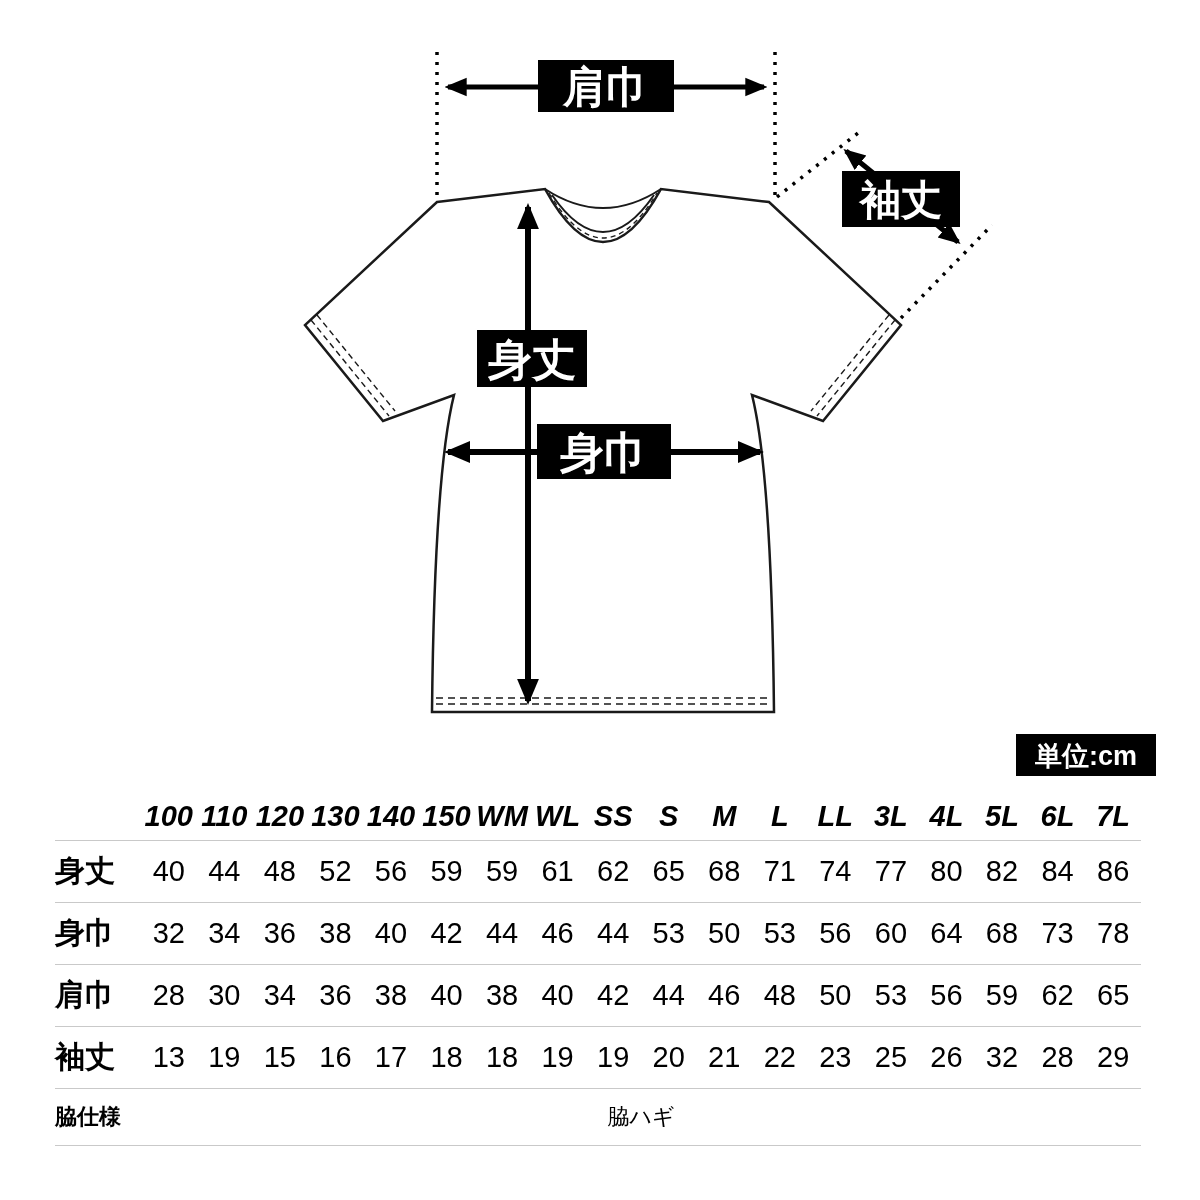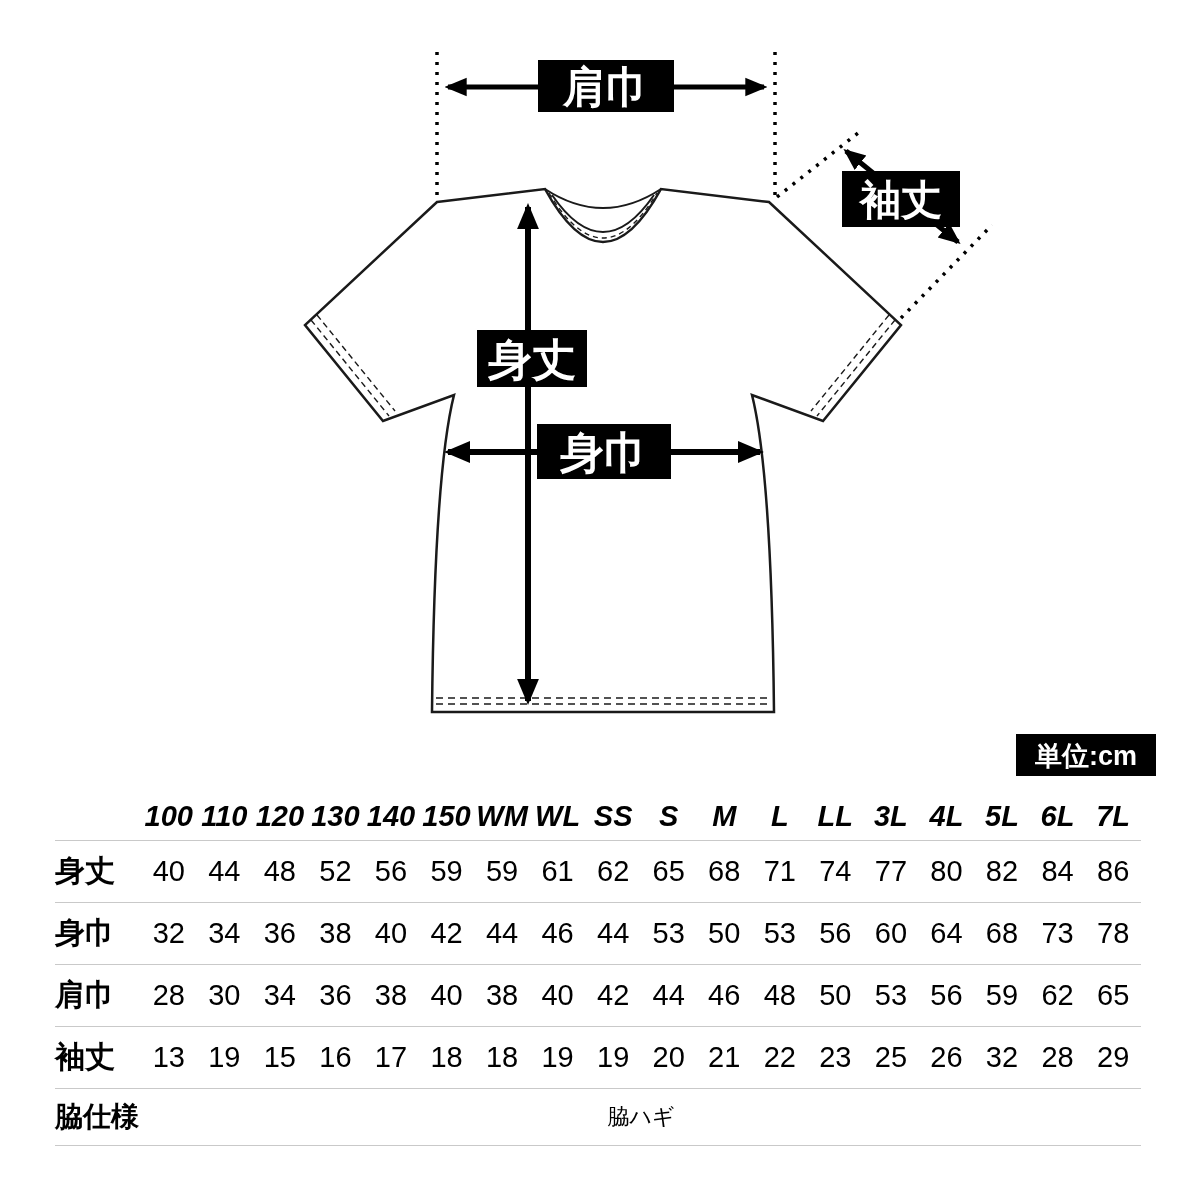--- a/index.html
+++ b/index.html
@@ -10,21 +10,21 @@
   .diagram-svg{position:absolute;left:0;top:0;}
   .dim-label-text{fill:#ffffff;font-weight:bold;font-family:"Liberation Sans","DejaVu Sans",sans-serif;}
   .table-wrap{position:absolute;left:55px;top:792px;width:1086px;}
   table{width:100%;border-collapse:collapse;table-layout:fixed;}
   th,td{padding:0;margin:0;}
   thead th{font-size:29px;font-weight:bold;text-align:center;height:48px;border-bottom:1px solid #c9c9c9;vertical-align:middle;font-style:italic;}
   thead th:first-child{width:86px;}
   tbody th.rowlabel{text-align:left;font-size:30px;font-weight:bold;vertical-align:middle;}
   tbody td{font-size:29px;font-weight:normal;text-align:center;vertical-align:middle;}
   tbody tr th,tbody tr td{height:61px;border-bottom:1px solid #c9c9c9;}
-  tbody tr.footer-row th{font-size:28px;height:56px;}
+  tbody tr.footer-row th{font-size:22px;height:56px;}
   tbody tr.footer-row td{font-size:22px;height:56px;}
 </style>
 </head>
 <body>
 
 <div class="page">
 
   <svg class="diagram-svg" width="1200" height="786" viewBox="0 0 1200 786">
     <defs>
       <marker id="ah" viewBox="0 0 10 10" refX="8.5" refY="5" markerWidth="4.4" markerHeight="4.4" orient="auto-start-reverse">

